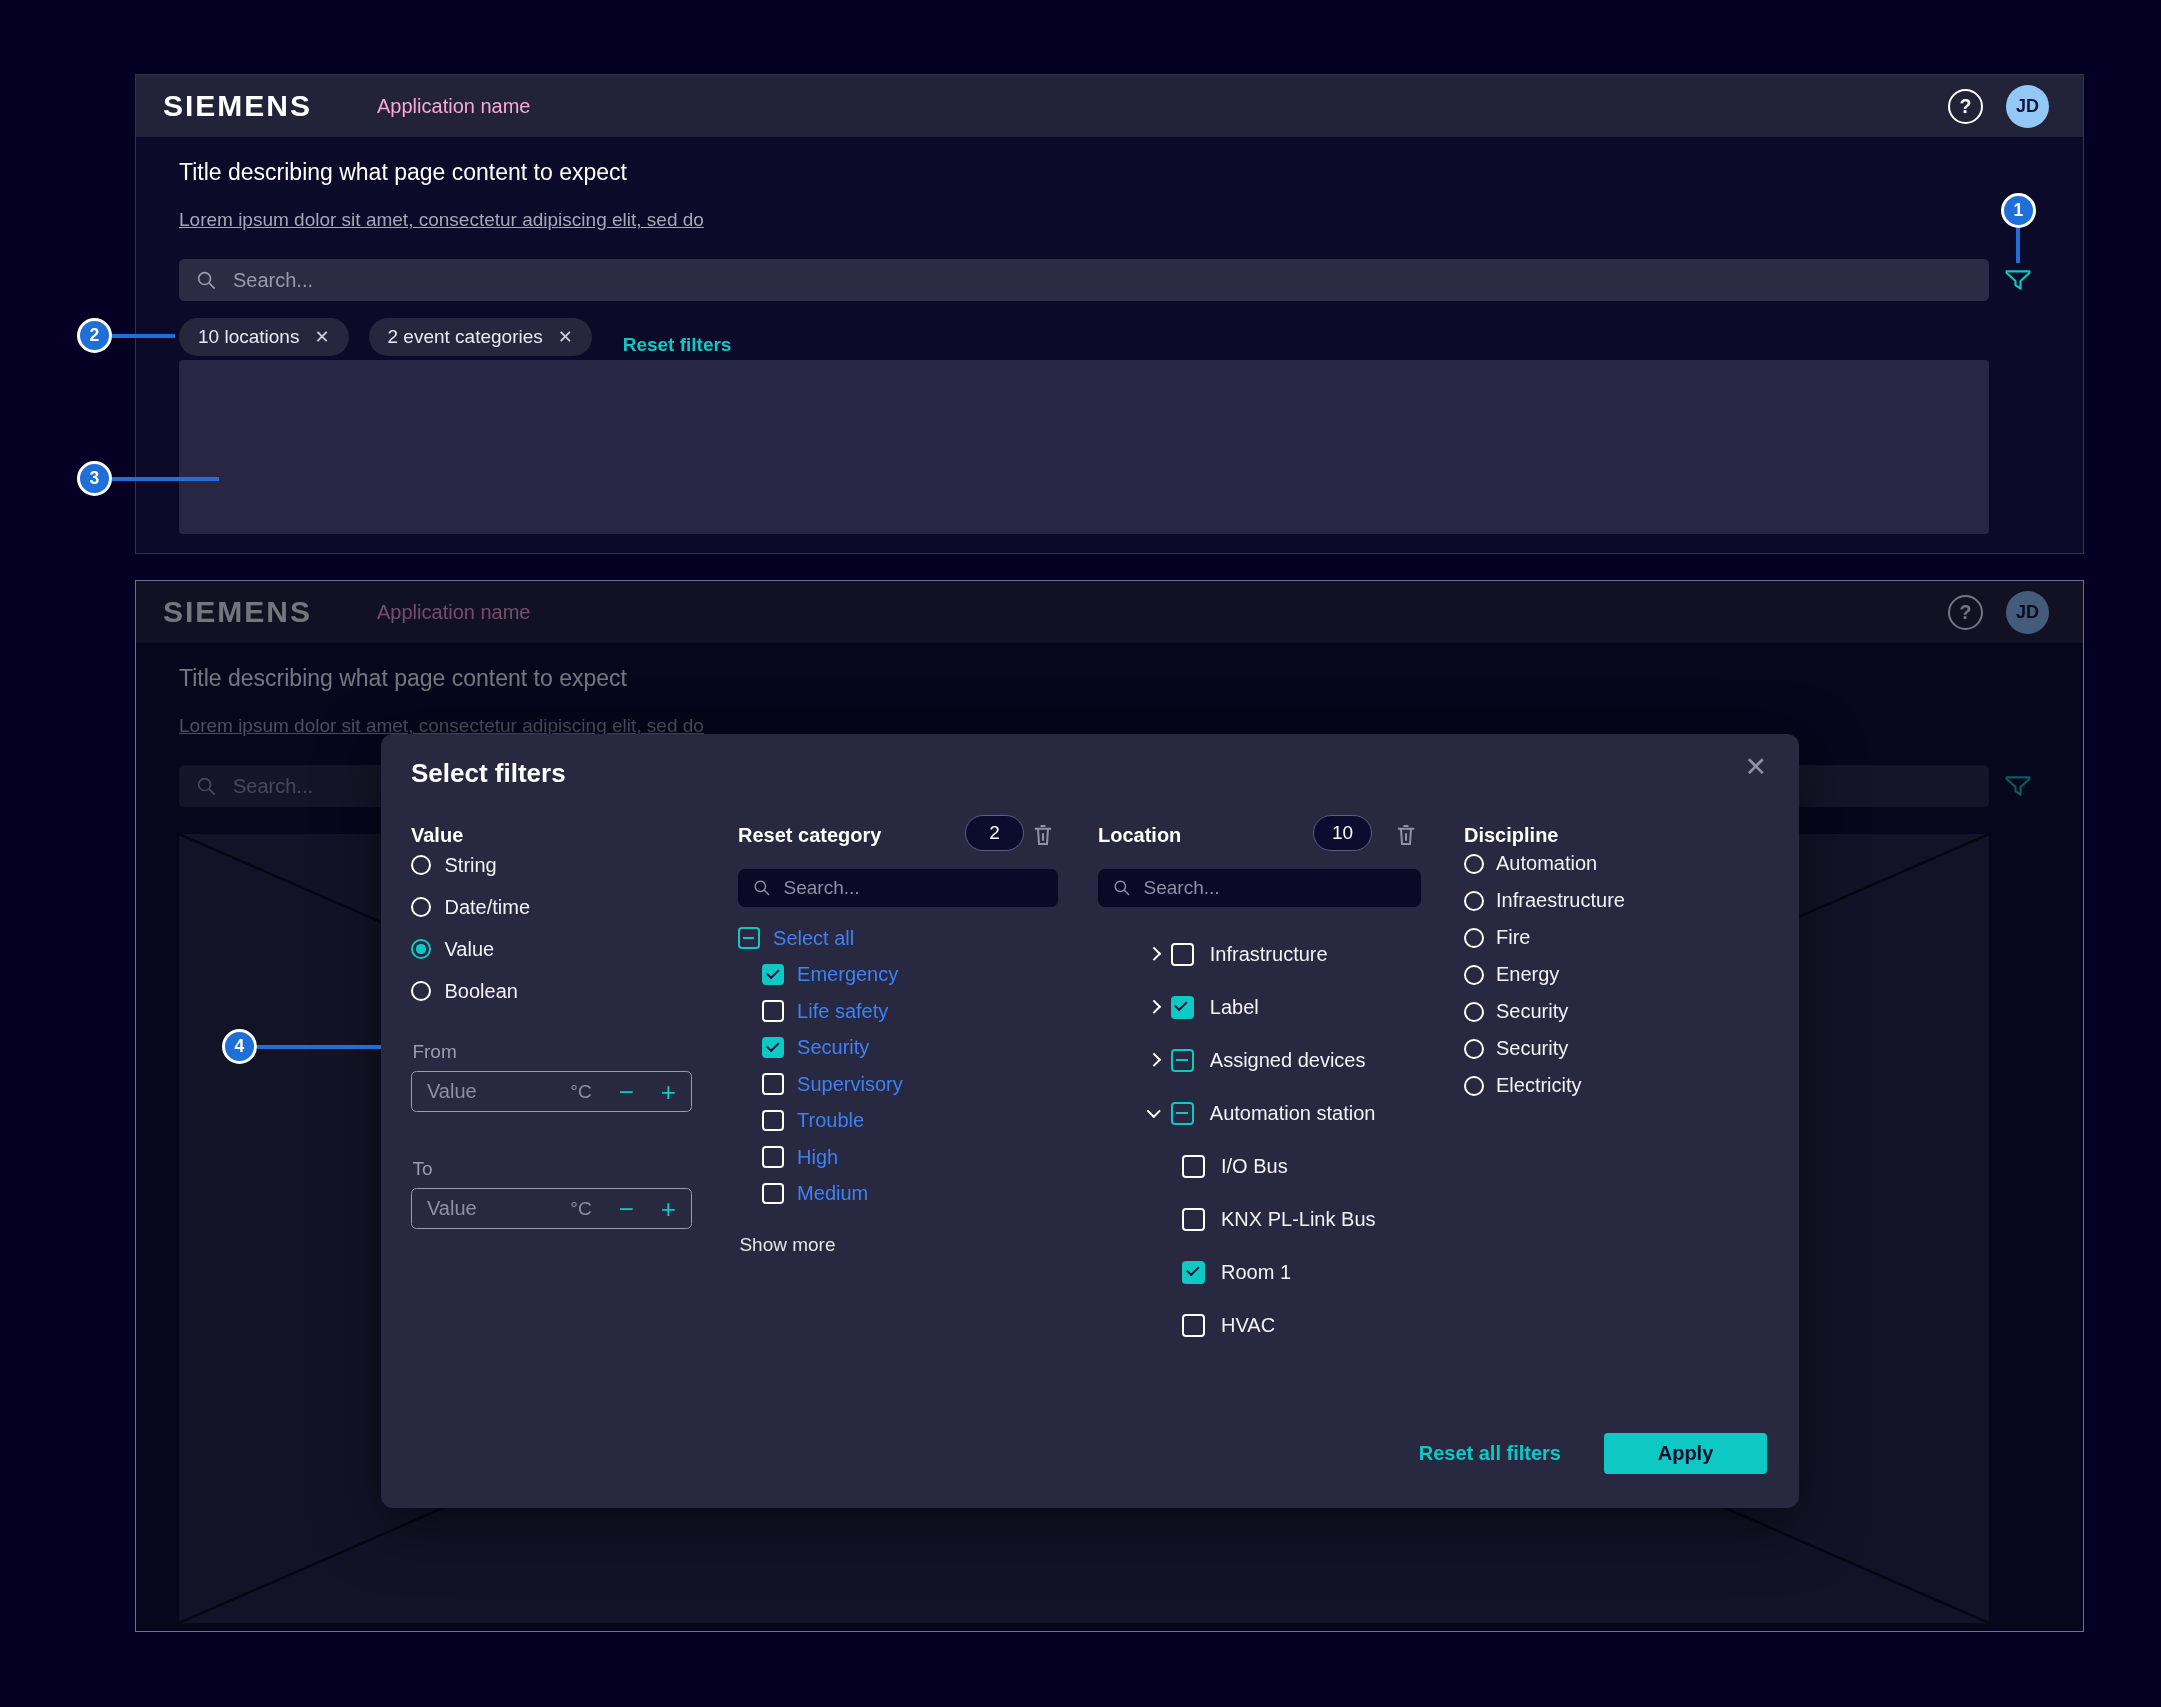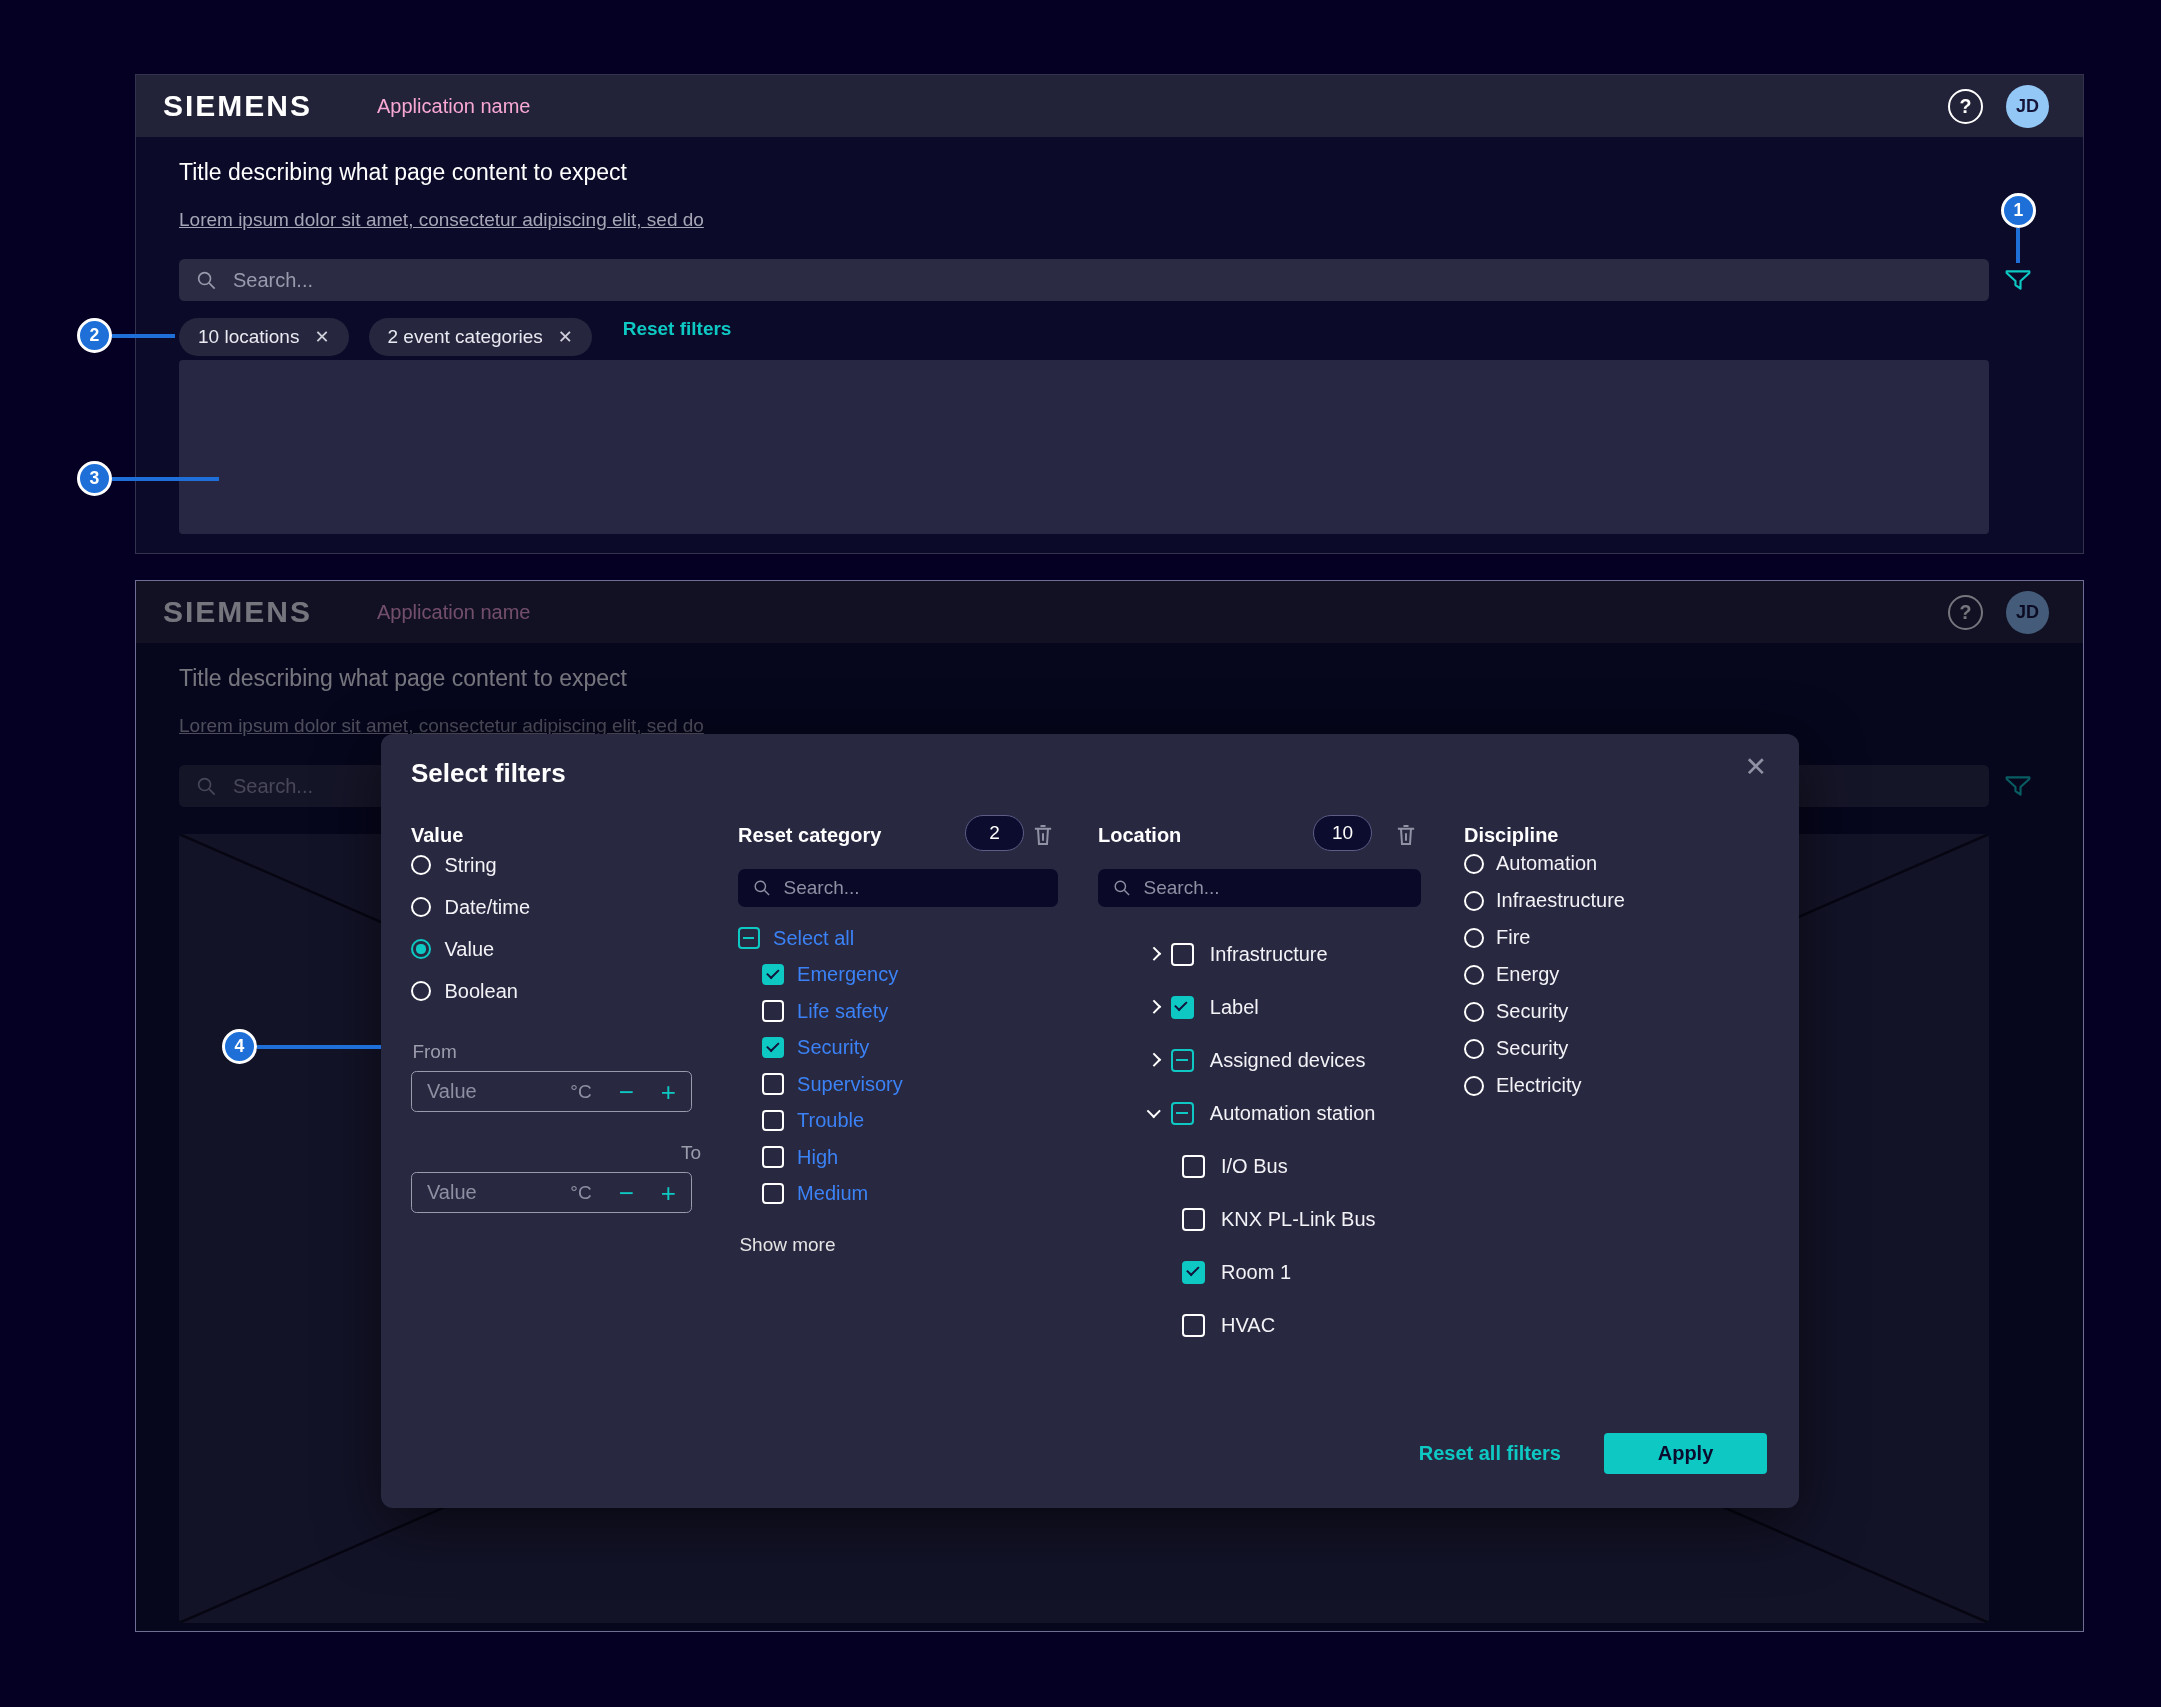--- a/index.html
+++ b/index.html
@@ -19,21 +19,21 @@
   .avatar { width:43px; height:43px; border-radius:50%; background:#93c7f5; color:#15153a; font-size:18px; font-weight:700; display:flex; align-items:center; justify-content:center; }
 
   .pagetitle { position:absolute; left:43px; top:84px; font-size:23px; color:#ffffff; }
   .pagesub   { position:absolute; left:43px; top:134px; font-size:19px; color:#a6a6b6;text-decoration:underline; }
 
   .searchbar { position:absolute; left:43px; top:184px; width:1810px; height:42px; background:#2b2b43; border-radius:5.4px; display:flex; align-items:center; gap:15px; padding:0 16px; color:#9a9aae; font-size:20px; }
   .searchbar svg { width:23px; height:23px; flex:none; }
 
   .funnel { position:absolute; top:189px; right:49px; width:32px; height:32px; color:#0ec9c3; }
 
-  .pillsrow { position:absolute; left:43px; top:243px; display:flex; align-items:flex-start; }
+  .pillsrow { position:absolute; left:43px; top:243px; display:flex; align-items:flex-end; }
   .pill { height:38px; border-radius:19px; background:#26263f; display:flex; align-items:center; gap:15px; padding:0 19px; color:#e9e9f1; font-size:19px; margin-right:20px; }
   .pill .x { font-size:18px; color:#cfcfda; }
   .resetlink { margin-left:10.8px; color:#0ec9c3; font-size:19px; font-weight:700; }
 
   .panel { position:absolute; left:43px; background:#272744; border-radius:4px; overflow:hidden; }
   #frame1 .panel { top:285px; width:1810px; height:174px; }
   #frame2 .panel { top:253px; width:1810px; height:789px; }
   .panel svg { position:absolute; inset:0; width:100%; height:100%; }
 
   .dimmer { position:absolute; inset:0; background:rgba(4,4,18,.55); z-index:5; }
@@ -67,21 +67,21 @@
   #col-value .radio-row:first-of-type { margin-top:10.8px; }
   .radio { width:20px; height:20px; border:2px solid #fff; border-radius:50%; flex:none; position:relative; }
   .radio.sel { border-color:#0ec9c3; }
   .radio.sel::after { content:""; position:absolute; inset:3.4px; background:#0ec9c3; border-radius:50%; }
   #col-discipline .radio-row { height:27px; margin-bottom:10px; gap:12px;align-items:center; }
   #col-discipline .radio-row:first-of-type { margin-top:24px; }
 
   
   .fieldlabel { font-size:19px; color:#9c9cad; margin:0 0 8px 1.4px; }
   .lbl-from { margin-top:35px; }
-  .lbl-to { margin-top:30px;text-align:right; }
+  .lbl-to { margin-top:46px; }
   .numinput { width:281px; height:41px; border:1.4px solid #9a9aac; border-radius:5.4px; display:flex; align-items:center; padding:0 15px; font-size:20px; color:#8f8fa3; }
   .numinput .ph { flex:1; }
   .numinput .unit { font-size:19px; }
   .numinput .step { color:#0ec9c3; font-size:26px; font-weight:400; margin-left:27px; line-height:1; }
 
   
   .cbrow { display:flex; align-items:center; gap:13.5px; height:27px; margin-bottom:9.5px; font-size:20px; color:#3b82f6; }
   .cbrow.first { margin-top:17.6px; }
   .cbrow.indent { padding-left:24px; }
   .cb { width:21.6px; height:21.6px; border-radius:4px; flex:none; position:relative; }

